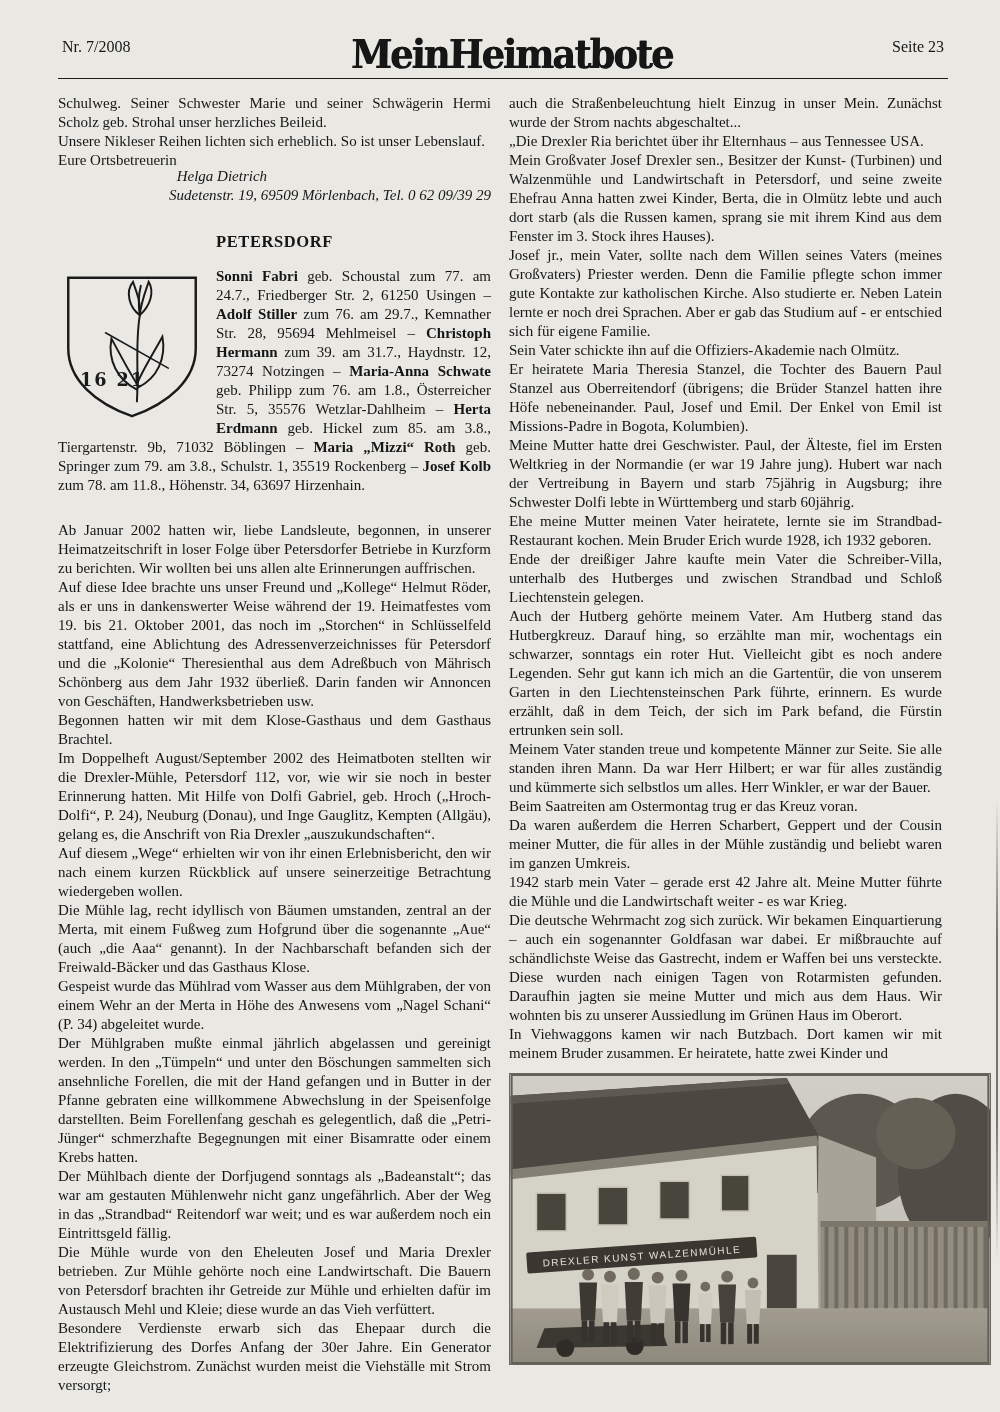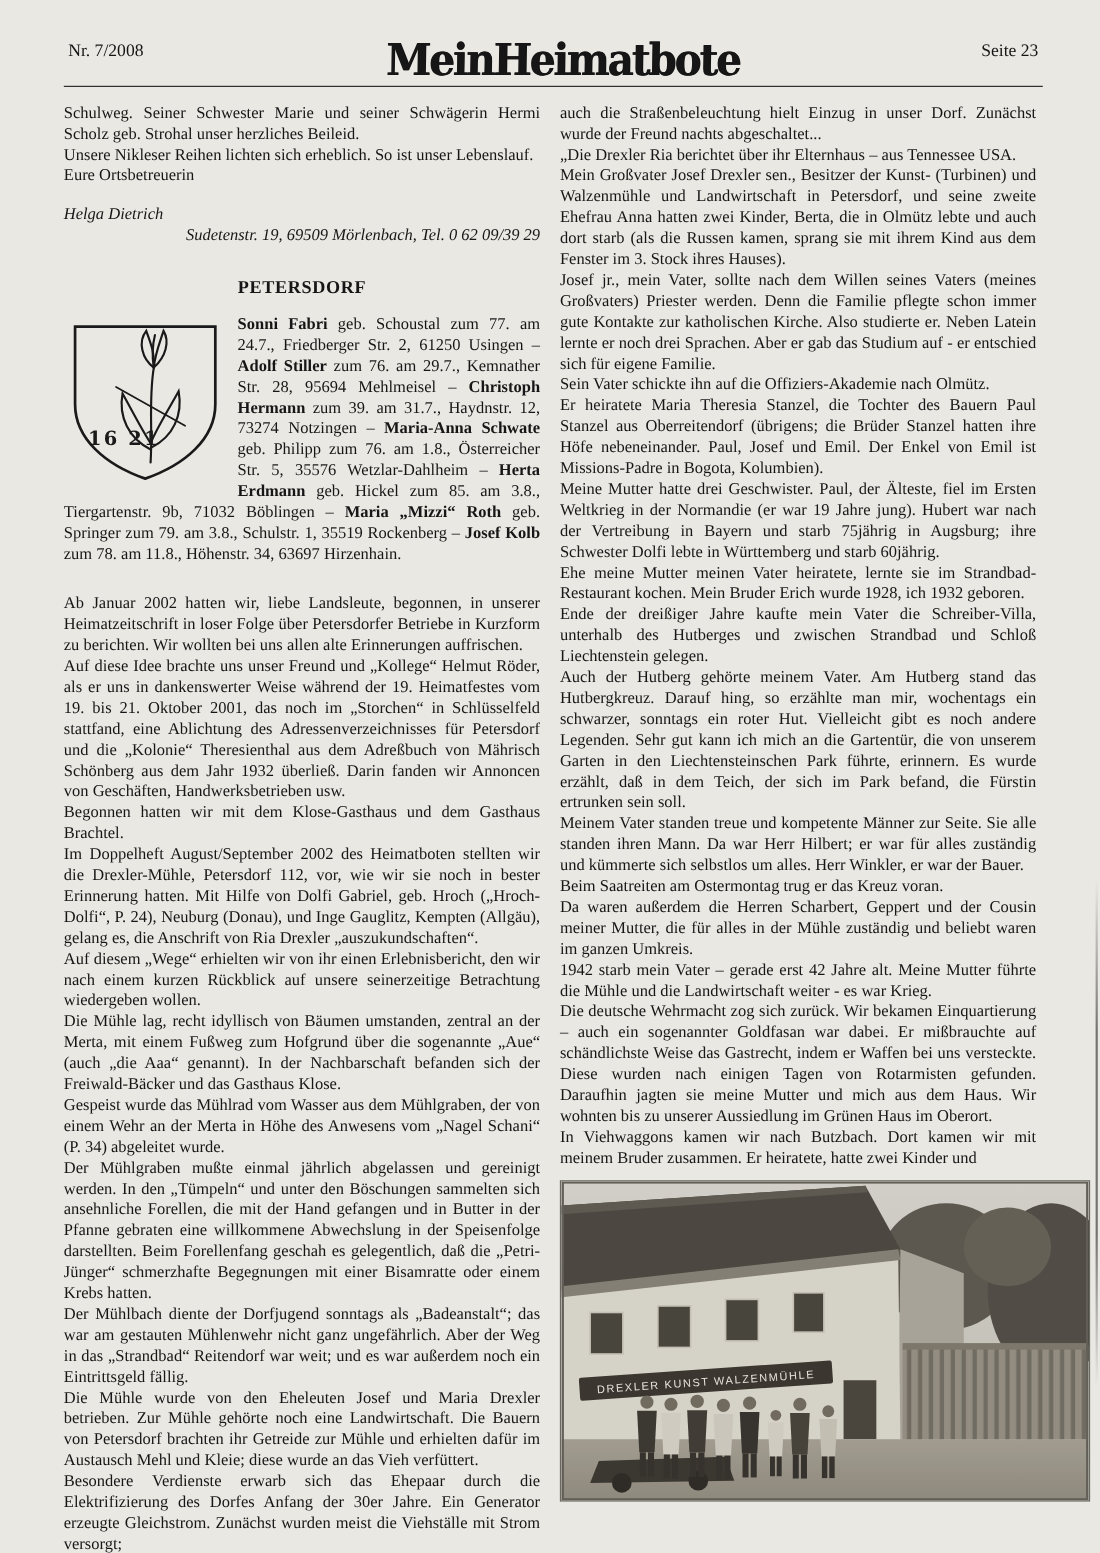--- a/index.html
+++ b/index.html
@@ -23,21 +23,21 @@
   .masthead {
     font-family:"DejaVu Serif", serif; font-weight:bold; font-size:37px;
     line-height:.9; letter-spacing:-2px; transform:scaleY(1.08) skewX(-1deg);
     text-shadow:.6px 0 0 #111;
   }
   .cols { display:flex; gap:18px; margin-top:15px; }
   .col { width:433px; font-size:15px; line-height:19px; }
   .col p { text-align:justify; margin:0; }
   .b { font-weight:bold; }
   .i { font-style:italic;margin-top:16px; }
-  .sigrow { display:flex; justify-content:space-between; padding-right:2px;flex-direction:column; }
+  .sigrow { display:flex; justify-content:flex-start; padding-right:2px; }
   .addr { text-align:right; font-style:italic; }
   h2.pd {
     text-align:center; font-size:16.5px; letter-spacing:.6px;
     margin:27px 0 16px 0; font-weight:bold;
   }
   .bblock { overflow:visible; }
   .crest { float:left; width:148px; height:152px; margin:3px 10px 2px 0; }
   .article { clear:both; margin-top:26px; }
   .article p, .rcol-paras p { margin:0; }
   .photo { display:block; width:482px; height:292px; margin-top:10px; border:1px solid #6b6862; background:#c4c1b8; }
@@ -99,21 +99,21 @@
           <p><span>Gespeist wurde das Mühlrad vom Wasser aus dem Mühlgraben, der von einem Wehr an der Merta in Höhe des Anwesens vom „Nagel Schani“ (P. 34) abgeleitet wurde.</span></p>
           <p><span>Der Mühlgraben mußte einmal jährlich abgelassen und gereinigt werden. In den „Tümpeln“ und unter den Böschungen sammelten sich ansehnliche Forellen, die mit der Hand gefangen und in Butter in der Pfanne gebraten eine willkommene Abwechslung in der Speisenfolge darstellten. Beim Forellenfang geschah es gelegentlich, daß die „Petri-Jünger“ schmerzhafte Begegnungen mit einer Bisamratte oder einem Krebs hatten.</span></p>
           <p><span>Der Mühlbach diente der Dorfjugend sonntags als „Badeanstalt“; das war am gestauten Mühlenwehr nicht ganz ungefährlich. Aber der Weg in das „Strandbad“ Reitendorf war weit; und es war außerdem noch ein Eintrittsgeld fällig.</span></p>
           <p><span>Die Mühle wurde von den Eheleuten Josef und Maria Drexler betrieben. Zur Mühle gehörte noch eine Landwirtschaft. Die Bauern von Petersdorf brachten ihr Getreide zur Mühle und erhielten dafür im Austausch Mehl und Kleie; diese wurde an das Vieh verfüttert.</span></p>
           <p><span>Besondere Verdienste erwarb sich das Ehepaar durch die Elektrifizierung des Dorfes Anfang der 30er Jahre. Ein Generator erzeugte Gleichstrom. Zunächst wurden meist die Viehställe mit Strom versorgt;</span></p>
         </div>
     </div>
 
     <div class="col">
       <div class="rcol-paras">
-          <p><span>auch die Straßenbeleuchtung hielt Einzug in unser Dorf. Zunächst wurde der Freund nachts abgeschaltet...</span></p>
+          <p><span>auch die Straßenbeleuchtung hielt Einzug in unser Mein. Zunächst wurde der Strom nachts abgeschaltet...</span></p>
           <p><span>„Die Drexler Ria berichtet über ihr Elternhaus – aus Tennessee USA.</span></p>
           <p><span>Mein Großvater Josef Drexler sen., Besitzer der Kunst- (Turbinen) und Walzenmühle und Landwirtschaft in Petersdorf, und seine zweite Ehefrau Anna hatten zwei Kinder, Berta, die in Olmütz lebte und auch dort starb (als die Russen kamen, sprang sie mit ihrem Kind aus dem Fenster im 3. Stock ihres Hauses).</span></p>
           <p><span>Josef jr., mein Vater, sollte nach dem Willen seines Vaters (meines Großvaters) Priester werden. Denn die Familie pflegte schon immer gute Kontakte zur katholischen Kirche. Also studierte er. Neben Latein lernte er noch drei Sprachen. Aber er gab das Studium auf - er entschied sich für eigene Familie.</span></p>
           <p><span>Sein Vater schickte ihn auf die Offiziers-Akademie nach Olmütz.</span></p>
           <p><span>Er heiratete Maria Theresia Stanzel, die Tochter des Bauern Paul Stanzel aus Oberreitendorf (übrigens; die Brüder Stanzel hatten ihre Höfe nebeneinander. Paul, Josef und Emil. Der Enkel von Emil ist Missions-Padre in Bogota, Kolumbien).</span></p>
           <p><span>Meine Mutter hatte drei Geschwister. Paul, der Älteste, fiel im Ersten Weltkrieg in der Normandie (er war 19 Jahre jung). Hubert war nach der Vertreibung in Bayern und starb 75jährig in Augsburg; ihre Schwester Dolfi lebte in Württemberg und starb 60jährig.</span></p>
           <p><span>Ehe meine Mutter meinen Vater heiratete, lernte sie im Strandbad-Restaurant kochen. Mein Bruder Erich wurde 1928, ich 1932 geboren.</span></p>
           <p><span>Ende der dreißiger Jahre kaufte mein Vater die Schreiber-Villa, unterhalb des Hutberges und zwischen Strandbad und Schloß Liechtenstein gelegen.</span></p>
           <p><span>Auch der Hutberg gehörte meinem Vater. Am Hutberg stand das Hutbergkreuz. Darauf hing, so erzählte man mir, wochentags ein schwarzer, sonntags ein roter Hut. Vielleicht gibt es noch andere Legenden. Sehr gut kann ich mich an die Gartentür, die von unserem Garten in den Liechtensteinschen Park führte, erinnern. Es wurde erzählt, daß in dem Teich, der sich im Park befand, die Fürstin ertrunken sein soll.</span></p>
           <p><span>Meinem Vater standen treue und kompetente Männer zur Seite. Sie alle standen ihren Mann. Da war Herr Hilbert; er war für alles zuständig und kümmerte sich selbstlos um alles. Herr Winkler, er war der Bauer.</span></p>

